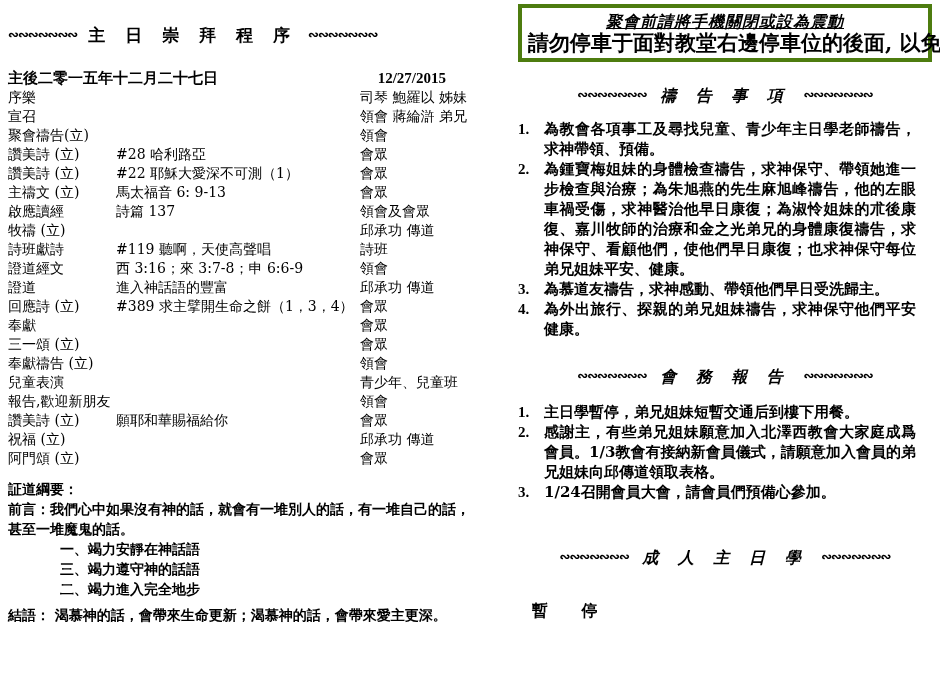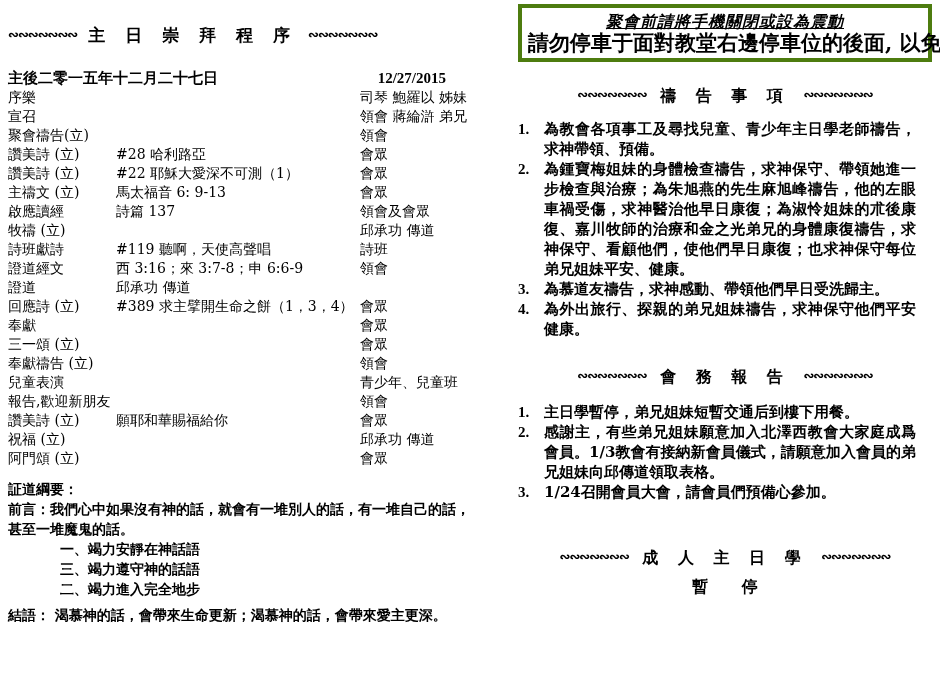--- a/index.html
+++ b/index.html
@@ -28,32 +28,32 @@
   .outline-point { padding-left:52px; line-height:20px; font-weight:bold; }
   .outline-conclusion { margin-top:6px; line-height:20px; font-weight:bold; white-space:nowrap; }
 
   
   .col-right { position:absolute; left:518px; top:4px; width:414px; }
   .notice-box { border:4px solid #4d7c0f; padding:3px 6px 5px 6px; text-align:center; }
   .notice-l1 { font-size:16px; font-weight:bold; font-style:italic; text-decoration:underline; line-height:21px; letter-spacing:1px; white-space:nowrap; }
   .notice-l2 { font-size:21px; font-weight:bold; line-height:21px; white-space:nowrap; }
 
   .sec-header { text-align:center; white-space:nowrap; font-weight:bold; }
-  .sec-title { font-size:16px; font-weight:bold; letter-spacing:7px; margin:0 8px; }
+  .sec-title { font-size:16px; font-weight:bold; letter-spacing:7px; margin:0 8px;font-style:italic; }
   .prayer-header { margin-top:24px; }
   .affairs-header { margin-top:28px; }
   .adult-header { margin-top:46px; }
 
   .num-list { margin-top:12px; padding-right:16px; }
   .num-item { display:flex; font-size:15px; line-height:20px; font-weight:bold; }
   .num-item .num { width:26px; flex:0 0 26px; font-family:"Liberation Serif","DejaVu Serif",serif; }
   .num-item .txt { flex:1; text-align:justify; }
   .affairs-list { margin-top:14px; }
 
-  .adult-status { margin-top:8px; text-align:center; font-size:16px; font-weight:bold; letter-spacing:14px; text-indent:14px; }
+  .adult-status { margin-top:32px; font-size:16px; font-weight:bold; letter-spacing:14px; text-indent:14px; }
 </style>
 </head>
 <body>
 
 <div class="page">
 
   <div class="col-left">
 
     <div class="title-line">
       <span class="orn">∾∾∾∾∾∾∾</span>
@@ -123,20 +123,21 @@
         </div>
 
         <div class="prog-row">
           <span>證道經文</span>
           <span>西 3:16；來 3:7-8；申 6:6-9</span>
           <span>領會</span>
         </div>
 
         <div class="prog-row">
           <span>證道</span>
+          <span>進入神話語的豐富</span>
           <span>邱承功 傳道</span>
         </div>
 
         <div class="prog-row">
           <span>回應詩 (立)</span>
           <span>#389 求主擘開生命之餅（1，3，4）</span>
           <span>會眾</span>
         </div>
 
         <div class="prog-row">

